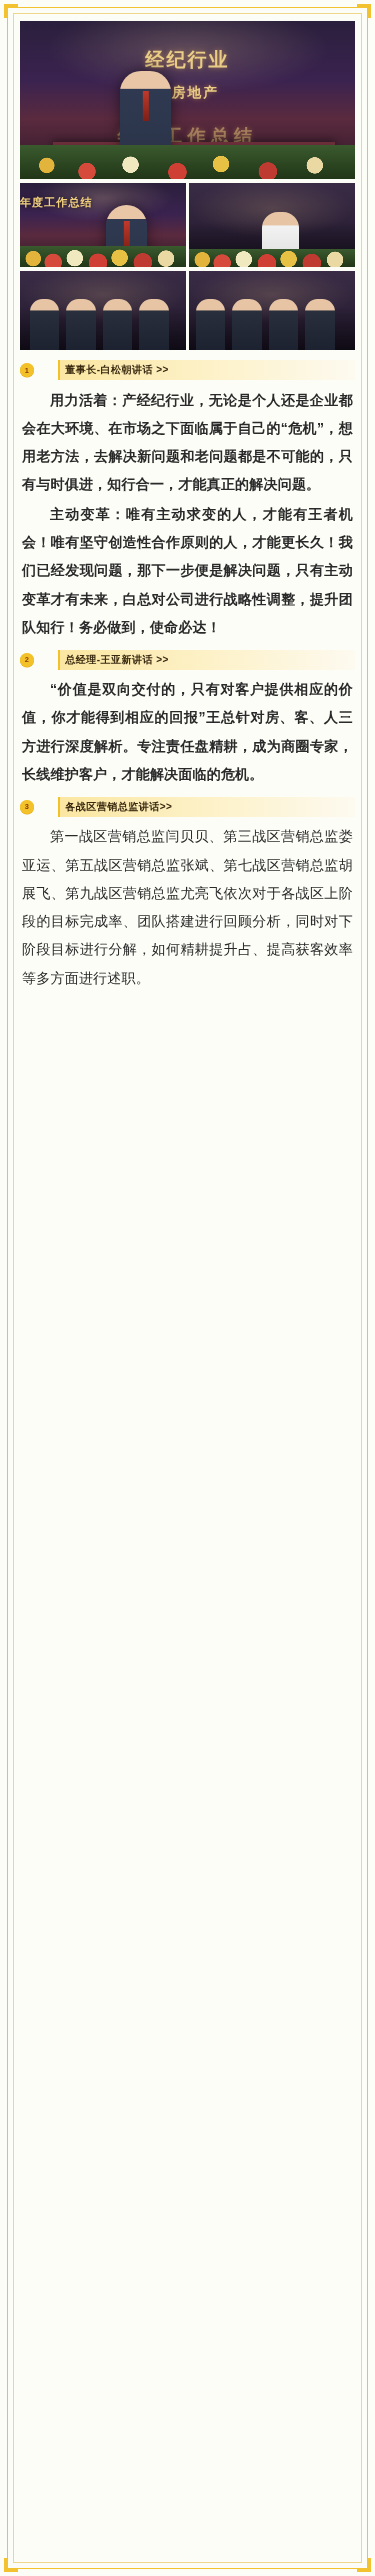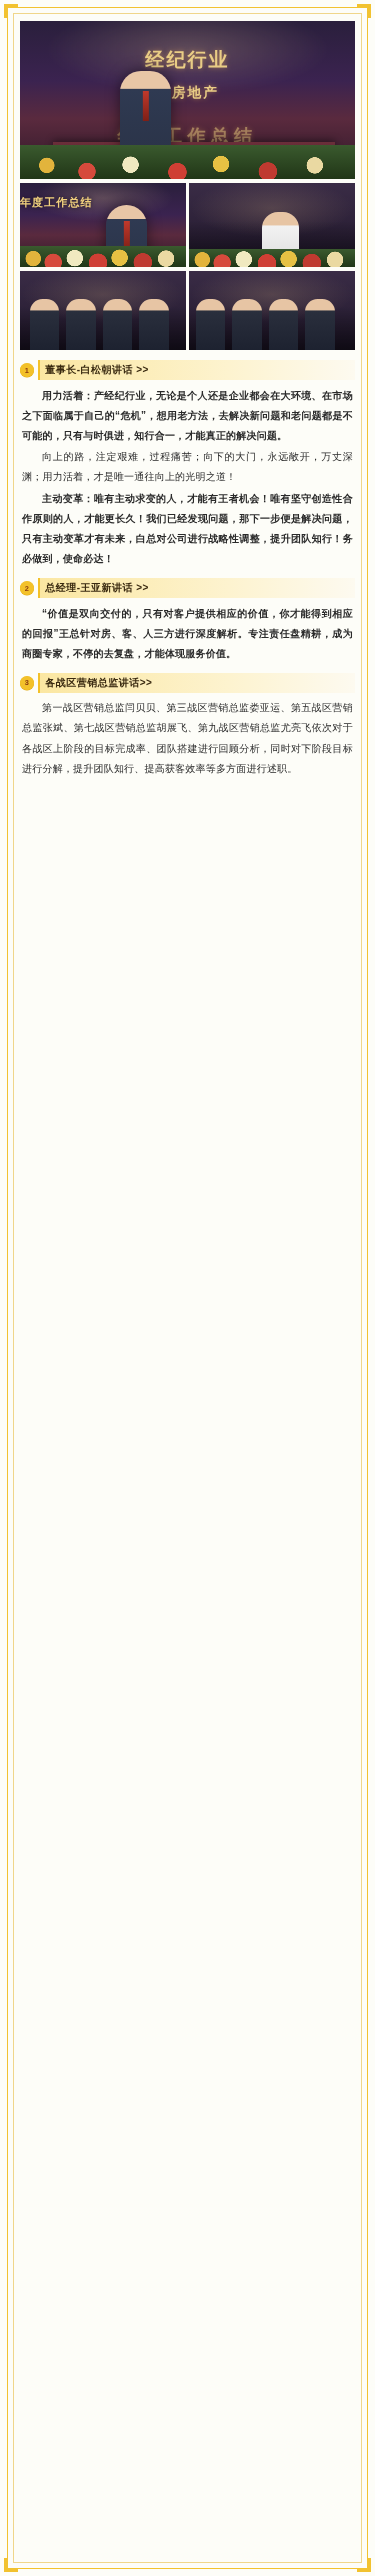--- a/index.html
+++ b/index.html
@@ -165,32 +165,33 @@
     font-size: 7.4px;
     font-weight: bold;
     display: flex; align-items: center; justify-content: center;
     box-shadow: 0 0.5px 0 #e0a90f;
   }
   .sec-title-wrap {
     flex: 1 1 auto;
     background: linear-gradient(90deg, #fbe7a2 0%, #fdf3cf 60%, #fdfaf0 100%);
     border-left: 2.1px solid #f3c12a;
     padding: 3.2px 5.3px;
+    margin-left: 20px;
   }
   .sec-title {
     font-size: 10px;
     font-weight: bold;
     color: #3a2a10;
     letter-spacing: 0.5px;
   }
 
   
   .body-block { padding: 0 2.1px; }
   p.para {
-    font-size: 10px;
+    font-size: 14px;
     line-height: 2.02;
     color: #2a2a2a;
     text-align: justify;
     text-indent: 2em;
     margin-bottom: 1.1px;
     letter-spacing: 0.2px;
   }
   p.para.bold { font-weight: bold; }
 </style>
 </head>
@@ -253,44 +254,43 @@
 
     <div class="section">
       <div class="sec-head">
         <div class="num-badge">1</div>
         <div class="sec-title-wrap">
           <div class="sec-title">董事长-白松朝讲话 &gt;&gt;</div>
         </div>
       </div>
       <div class="body-block">
         <p class="para bold">用力活着：产经纪行业，无论是个人还是企业都会在大环境、在市场之下面临属于自己的“危机”，想用老方法，去解决新问题和老问题都是不可能的，只有与时俱进，知行合一，才能真正的解决问题。</p>
-        <p class="para">向上的路，注定艰难，过程痛苦；向下的大门，永远敞开，万丈深渊；用力活着，才是唯一通往向上的光明之道！</p>
         <p class="para bold">主动变革：唯有主动求变的人，才能有王者机会！唯有坚守创造性合作原则的人，才能更长久！我们已经发现问题，那下一步便是解决问题，只有主动变革才有未来，白总对公司进行战略性调整，提升团队知行！务必做到，使命必达！</p>
       </div>
     </div>
 
     <div class="section">
       <div class="sec-head">
         <div class="num-badge">2</div>
         <div class="sec-title-wrap">
           <div class="sec-title">总经理-王亚新讲话 &gt;&gt;</div>
         </div>
       </div>
       <div class="body-block">
-        <p class="para bold">“价值是双向交付的，只有对客户提供相应的价值，你才能得到相应的回报”王总针对房、客、人三方进行深度解析。专注责任盘精耕，成为商圈专家，不停的去复盘，才能体现服务价值。</p>
+        <p class="para bold">“价值是双向交付的，只有对客户提供相应的价值，你才能得到相应的回报”王总针对房、客、人三方进行深度解析。专注责任盘精耕，成为商圈专家，长线维护客户，才能解决面临的危机。</p>
       </div>
     </div>
 
     <div class="section">
       <div class="sec-head">
         <div class="num-badge">3</div>
         <div class="sec-title-wrap">
           <div class="sec-title">各战区营销总监讲话&gt;&gt;</div>
         </div>
       </div>
       <div class="body-block">
-        <p class="para">第一战区营销总监闫贝贝、第三战区营销总监娄亚运、第五战区营销总监张斌、第七战区营销总监胡展飞、第九战区营销总监尤亮飞依次对于各战区上阶段的目标完成率、团队搭建进行回顾分析，同时对下阶段目标进行分解，提升团队知行、提高获客效率等多方面进行述职。</p>
+        <p class="para">第一战区营销总监闫贝贝、第三战区营销总监娄亚运、第五战区营销总监张斌、第七战区营销总监胡展飞、第九战区营销总监尤亮飞依次对于各战区上阶段的目标完成率、团队搭建进行回顾分析，同时对下阶段目标进行分解，如何精耕提升占、提高获客效率等多方面进行述职。</p>
       </div>
     </div>
 
   </div>
 </div>
 
 
 </body></html>

